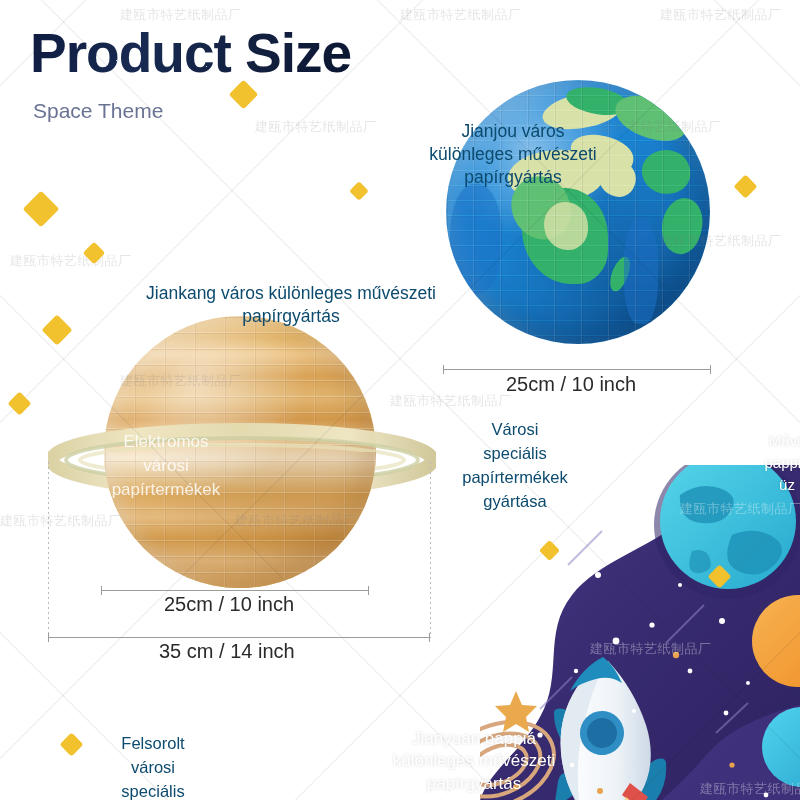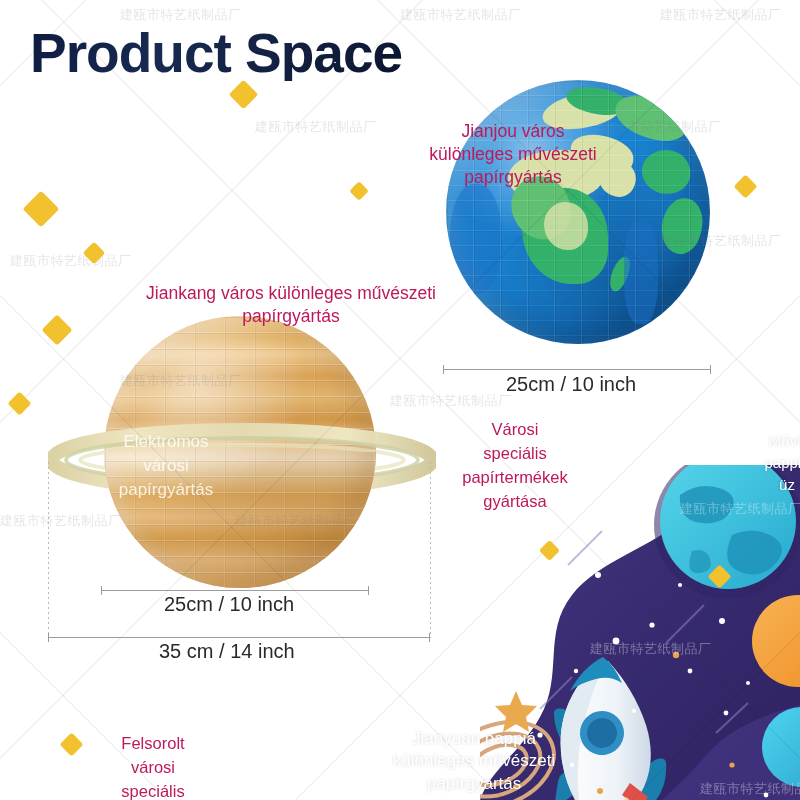--- a/index.html
+++ b/index.html
@@ -123,21 +123,21 @@
   }
   .dimlabel.big{font-size:20px;}
   .guide{
     position:absolute;width:1px;z-index:8;
     background-image:linear-gradient(to bottom, #b9b9b9 0 2px, transparent 2px 5px);
     background-size:1px 5px;
   }
 
   
   .hu{
-    position:absolute;z-index:10;color:#be185d;
+    position:absolute;z-index:10;color:#0c4a6e;
     text-align:center;line-height:1.32;white-space:pre-line;
   }
   .hu.white{color:#ffffff;text-shadow:0 0 3px rgba(0,0,0,.18);}
   .hu.faint{color:rgba(255,255,255,.82);}
 
   
   .space-art{
     position:absolute;right:0;bottom:0;width:320px;height:335px;z-index:3;overflow:hidden;
   }
 </style>
@@ -313,21 +313,21 @@
 
   <div style="position:absolute;left:104px;top:452px;width:272px;height:136px;overflow:hidden;z-index:5;">
     <div class="saturn-ball" style="left:0;top:-136px;width:272px;height:272px;">
       <div class="sat-ribs-v"></div>
       <div class="sat-ribs-h"></div>
     </div>
   </div>
 
   <div class="hu faint" style="left:86px;top:430px;width:160px;font-size:17px;line-height:1.42;">Elektromos
 városi
-papírgyártás</div>
+papírtermékek</div>
 
   <div class="hu" style="left:126px;top:282px;width:330px;font-size:17.5px;">Jiankang város különleges művészeti
 papírgyártás</div>
 
   <div class="dimline" style="left:101px;top:590px;width:268px;"></div>
   <div class="dimlabel big" style="left:164px;top:593px;">25cm / 10 inch</div>
 
   <div class="dimline" style="left:48px;top:637px;width:382px;"></div>
   <div class="dimlabel big" style="left:159px;top:640px;text-align:center;">35 cm / 14 inch</div>
 
@@ -344,22 +344,23 @@
 speciális</div>
 
   <div class="hu white" style="left:354px;top:728px;width:240px;font-size:17px;">Jianyuan pappiá
 különleges művészeti
 papírgyártás</div>
 
   <div class="hu white" style="left:752px;top:430px;width:70px;font-size:15px;line-height:1.45;text-align:center;">Művé
 pappiá
 üz</div>
 
-  <div class="title">Product Space</div>
+  <div class="title">Product Size</div>
   <div class="subtitle">
+    <div>Space Theme</div>
   </div>
 
   <div id="diamond-layer">
       <div class="diamond" style="left: 28px; top: 196px; width: 26px; height: 26px; background: rgb(242, 193, 46);"></div>
       <div class="diamond" style="left: 86px; top: 245px; width: 16px; height: 16px; background: rgb(242, 193, 46);"></div>
       <div class="diamond" style="left: 46px; top: 319px; width: 22px; height: 22px; background: rgb(242, 193, 46);"></div>
       <div class="diamond" style="left: 11px; top: 395px; width: 17px; height: 17px; background: rgb(242, 193, 46);"></div>
       <div class="diamond" style="left: 233px; top: 84px; width: 21px; height: 21px; background: rgb(242, 193, 46);"></div>
       <div class="diamond" style="left: 352px; top: 184px; width: 14px; height: 14px; background: rgb(242, 193, 46);"></div>
       <div class="diamond" style="left: 737px; top: 178px; width: 17px; height: 17px; background: rgb(242, 193, 46);"></div>

